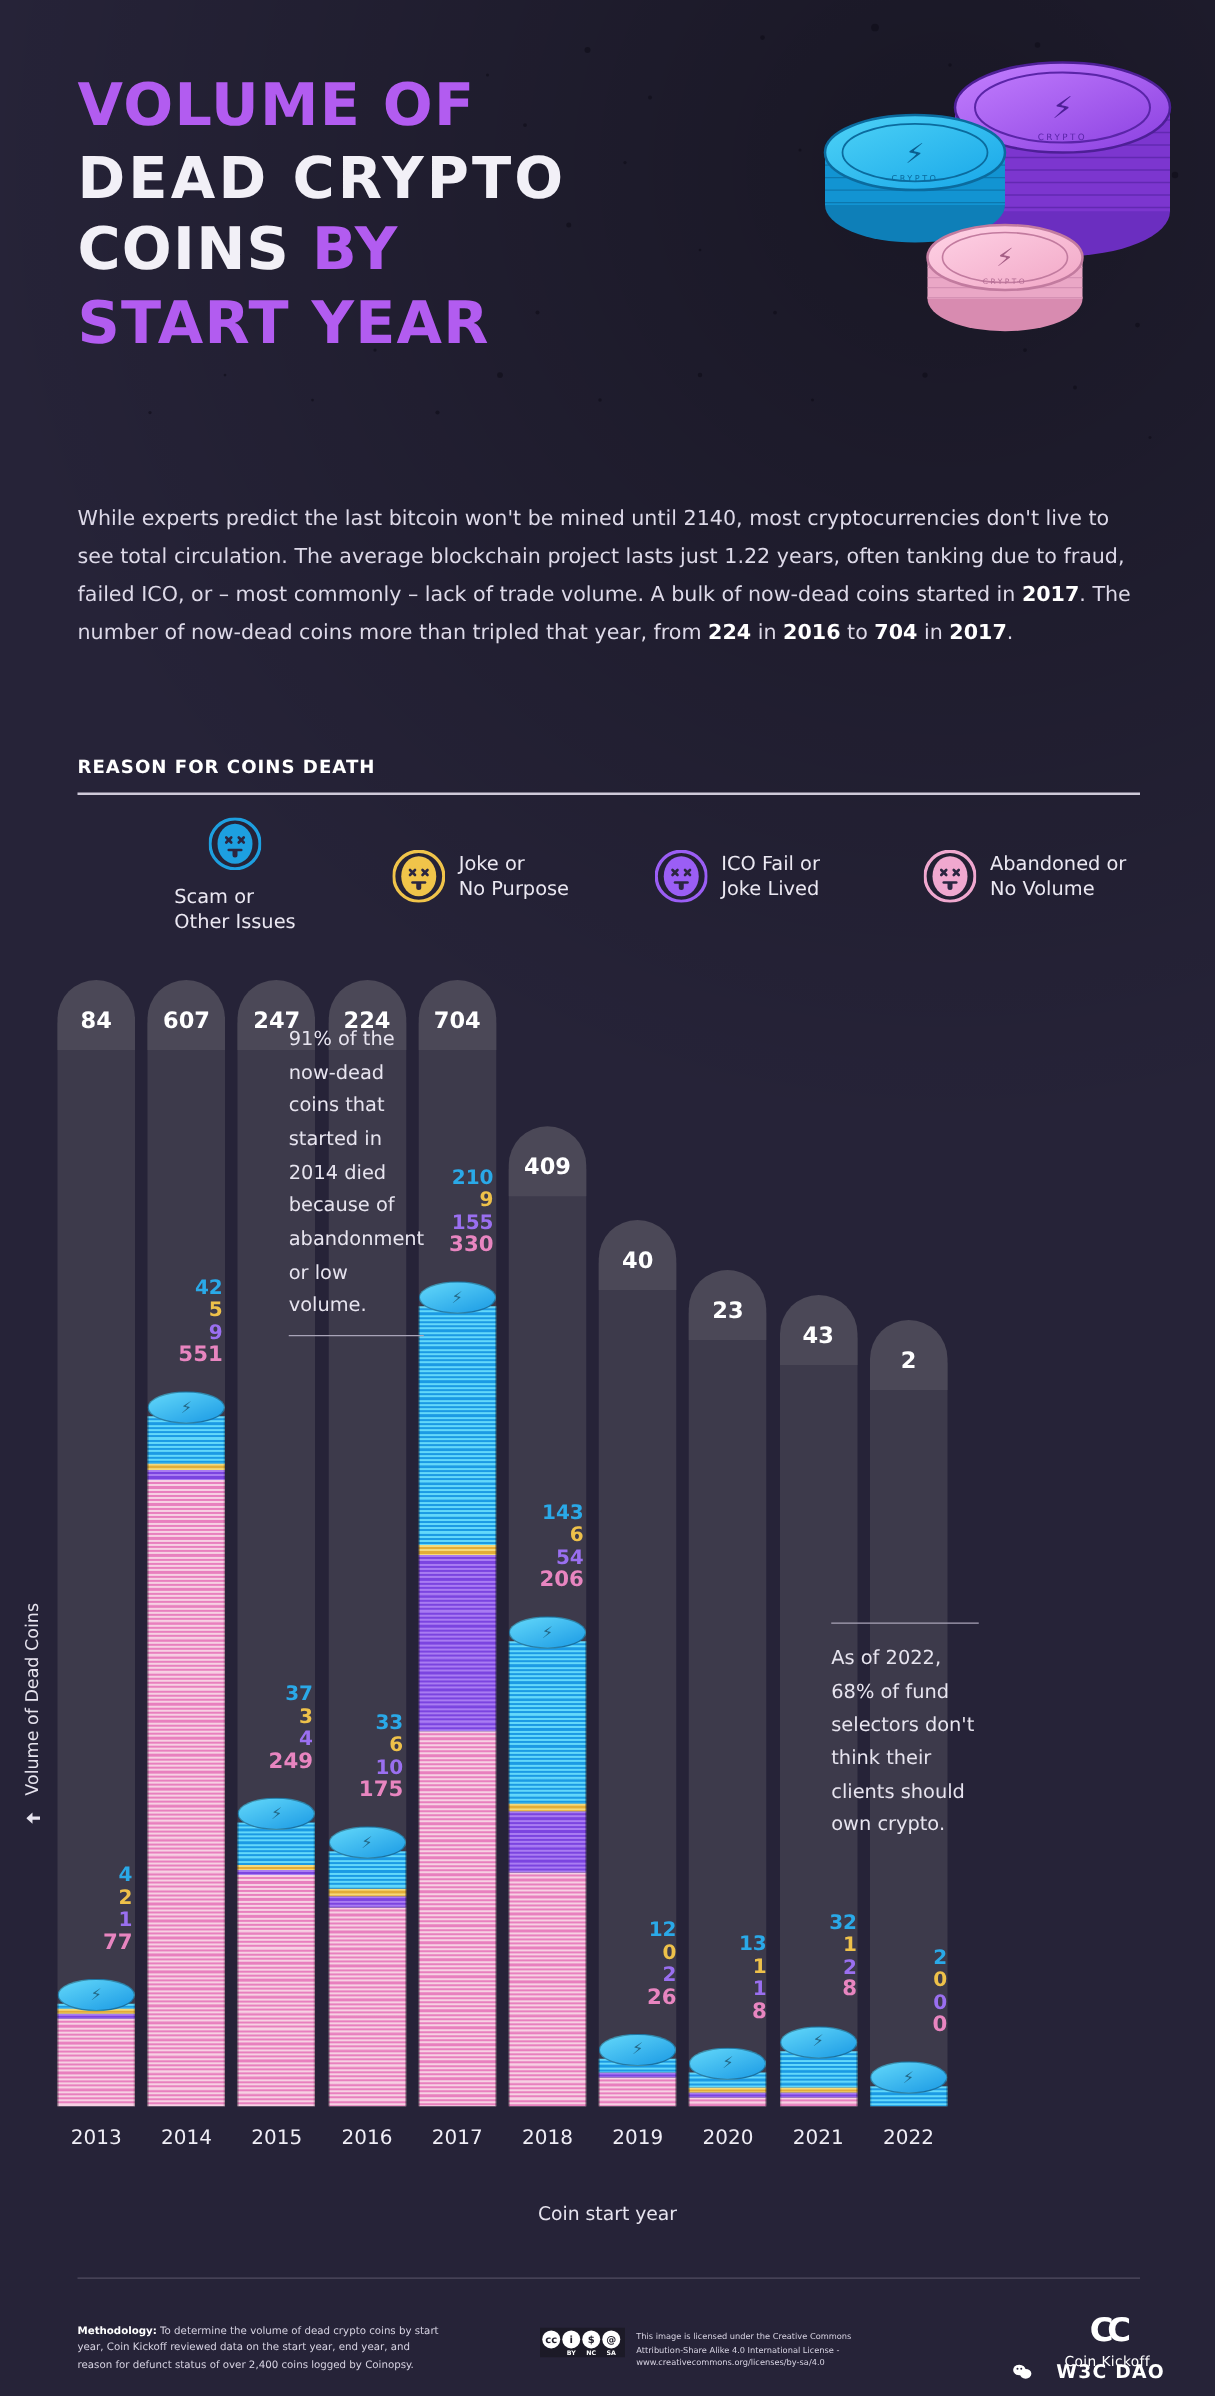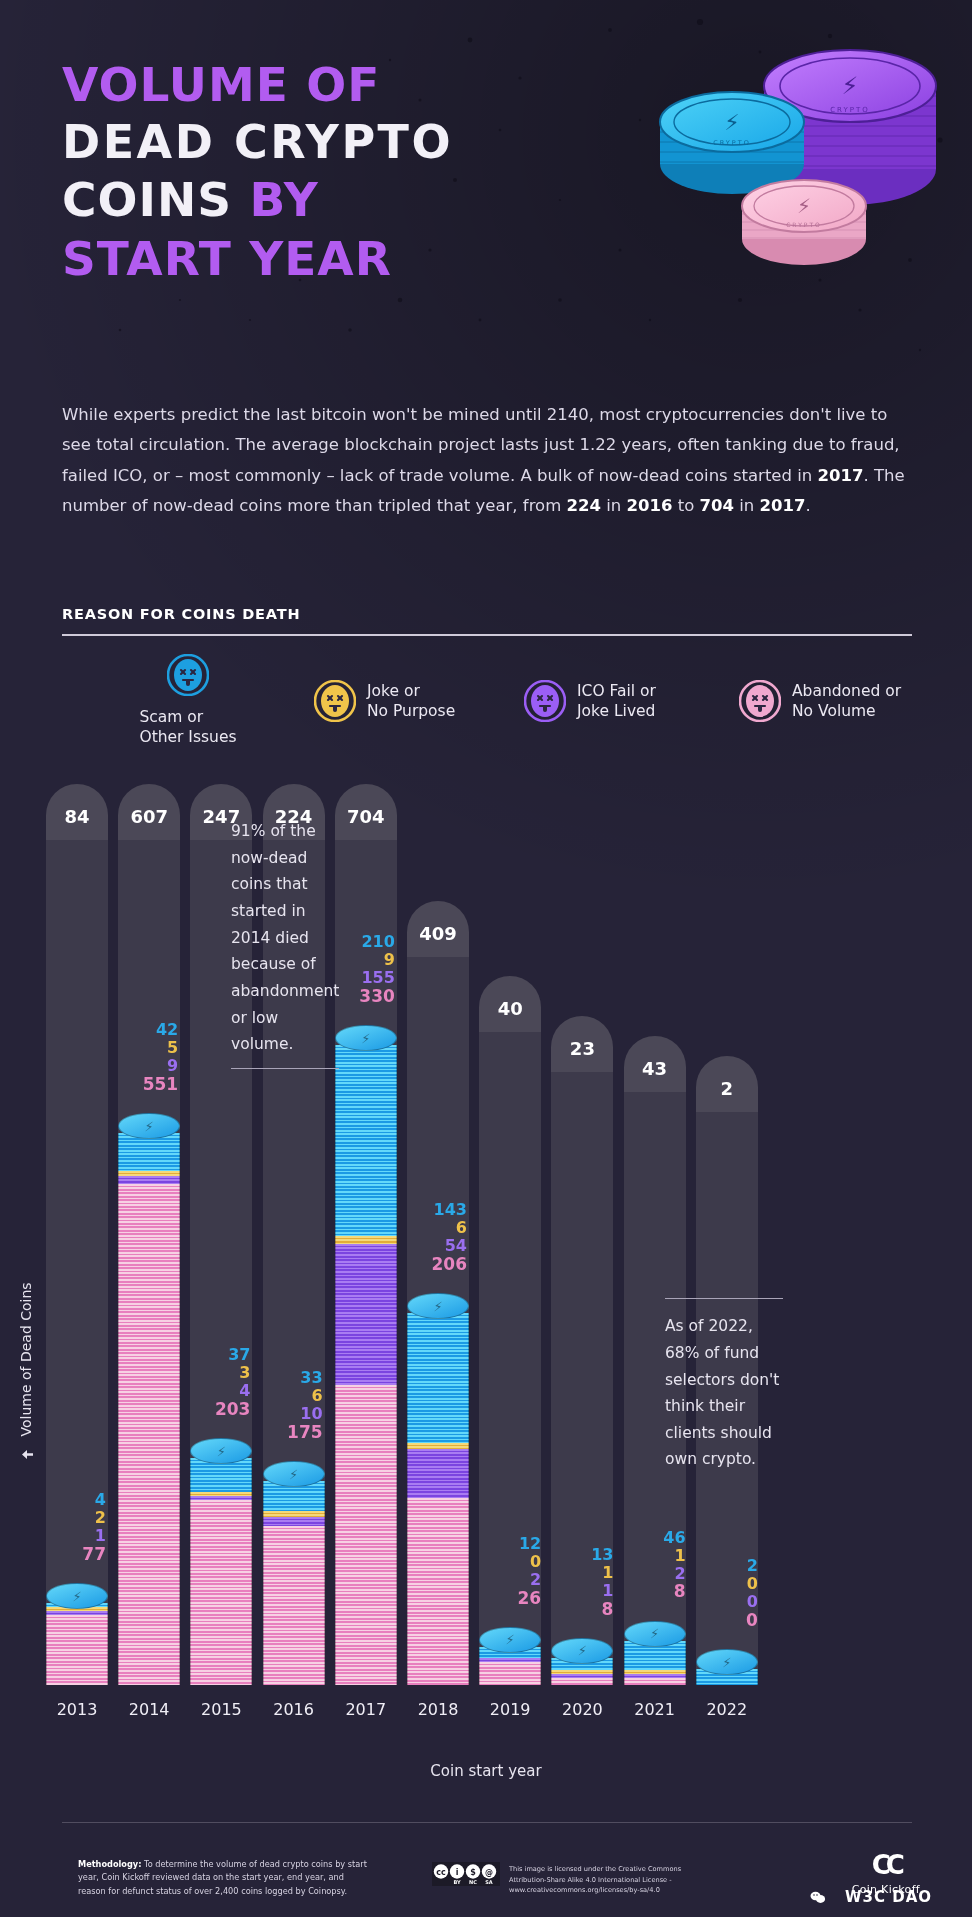--- a/index.html
+++ b/index.html
@@ -127,21 +127,21 @@
     color: #e7e4ef; font-size: 15px;
   }
 
   
   .footer-rule {
     position: absolute; left: 62px; top: 1822px; width: 850px; height: 1px;
     background: #514d60;
   }
   .methodology {
     position: absolute; left: 62px; top: 1858px; width: 290px;
-    color: #d7d3e2; font-size: 8.2px; line-height: 1.62; margin-left: 16px;
+    color: #d7d3e2; font-size: 8.2px; line-height: 1.62;
   }
   .methodology b { color: #ffffff; }
   .cc-block { position: absolute; left: 432px; top: 1862px; display: flex; gap: 9px; }
   .cc-text { color: #d7d3e2; font-size: 6.6px; line-height: 1.62; width: 210px; padding-top: 2px; }
   .brand { position: absolute; right: 52px; top: 1850px; text-align: center; color: #fff; }
   .brand-mark { font-size: 26px; font-weight: bold; letter-spacing: -5px; }
   .brand-name { font-size: 11px; letter-spacing: .3px; margin-top: 3px; }
   .wm {
     position: absolute; right: 40px; top: 1888px;
     color: #ffffff; font-size: 15px; font-weight: bold; letter-spacing: 1px;
@@ -441,21 +441,21 @@
       position:absolute;left:0;bottom:220.6234817813765px;width:62px;height:26px;
       border-radius:50%;background:linear-gradient(160deg, #63d8fa, #1b9ae4);
       border:1.6px solid rgba(0,0,0,.30);display:flex;align-items:center;justify-content:center;
       color:rgba(0,0,0,.45);font-size:13px;font-weight:bold;">⚡</div>
         </div>
     </div>
     <div class="nums" style="left:176.4px; top:586.3765182186235px;">
       <div class="n-blue">37</div>
       <div class="n-yellow">3</div>
       <div class="n-purple">4</div>
-      <div class="n-pink">203</div>
+      <div class="n-pink">249</div>
     </div>
     <div class="year" style="left: 190.4px; top: 940px;">2015</div>
     <div style="position:absolute;left:262.6px;top:0;width:62px;height:940px;">
       <div class="track" style="top:58px;height:867px;"></div>
       <div class="cap" style="top:24px;">224</div>
       <div class="stack" style="height:224px;bottom:15px;">
           <div style="
         position:absolute;left:0;bottom:0px;width:62px;height:159.375px;
         background:repeating-linear-gradient(to bottom, #f7d0e3 0px, #f7d0e3 1.6px, #e87fbe 1.7px, #e87fbe 3.4px);
         border-left:1.6px solid rgba(0,0,0,.28);border-right:1.6px solid rgba(0,0,0,.28);"></div>
@@ -638,21 +638,21 @@
         background:repeating-linear-gradient(to bottom, #63d8fa 0px, #63d8fa 1.6px, #1b9ae4 1.7px, #1b9ae4 3.4px);
         border-left:1.6px solid rgba(0,0,0,.28);border-right:1.6px solid rgba(0,0,0,.28);"></div>
           <div style="
       position:absolute;left:0;bottom:38.279069767441854px;width:62px;height:26px;
       border-radius:50%;background:linear-gradient(160deg, #63d8fa, #1b9ae4);
       border:1.6px solid rgba(0,0,0,.30);display:flex;align-items:center;justify-content:center;
       color:rgba(0,0,0,.45);font-size:13px;font-weight:bold;">⚡</div>
         </div>
     </div>
     <div class="nums" style="left:611.6px; top:768.7209302325582px;">
-      <div class="n-blue">46</div>
+      <div class="n-blue">32</div>
       <div class="n-yellow">1</div>
       <div class="n-purple">2</div>
       <div class="n-pink">8</div>
     </div>
     <div class="year" style="left: 623.6px; top: 940px;">2021</div>
     <div style="position:absolute;left:695.8000000000001px;top:0;width:62px;height:940px;">
       <div class="track" style="top:330px;height:595px;"></div>
       <div class="cap" style="top:296px;">2</div>
       <div class="stack" style="height:36px;bottom:15px;">
           <div style="

